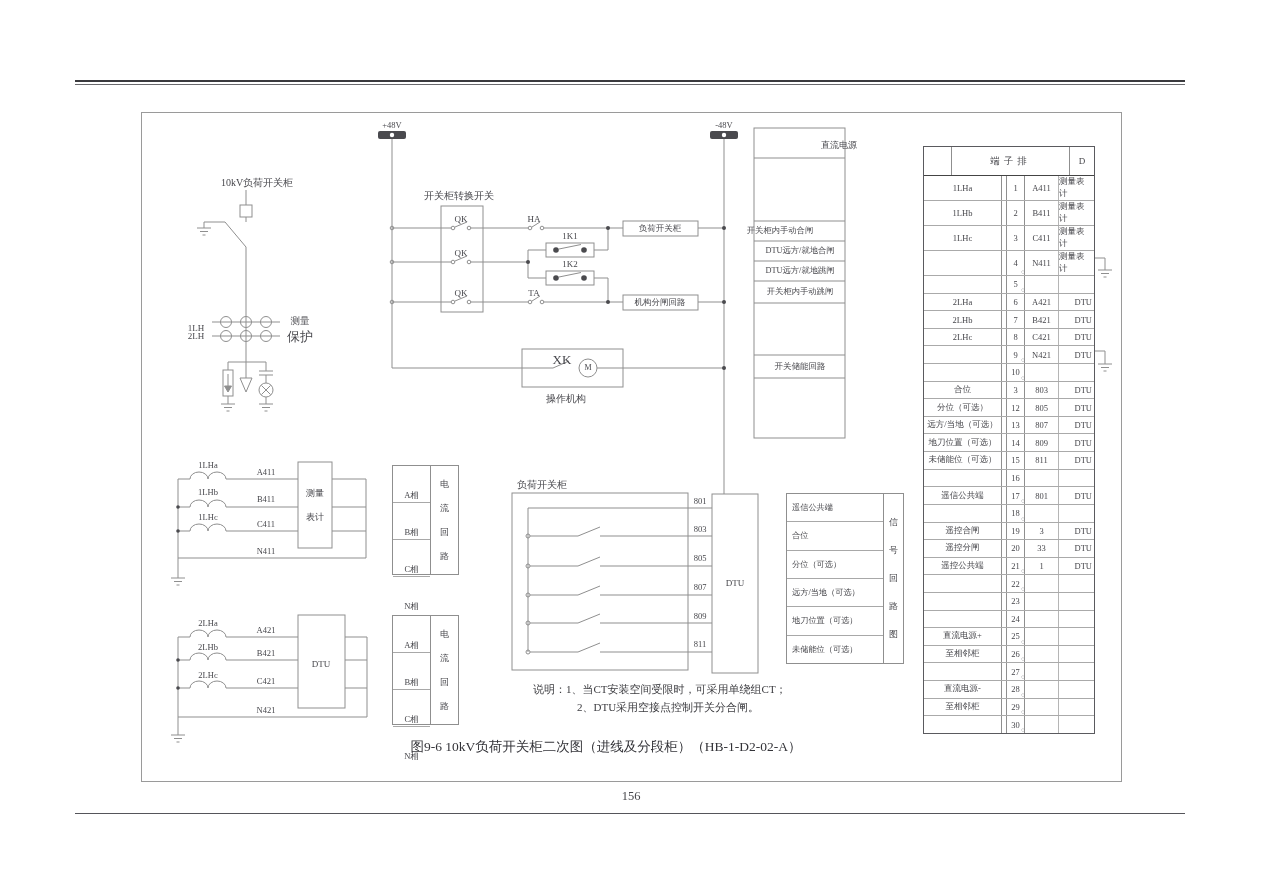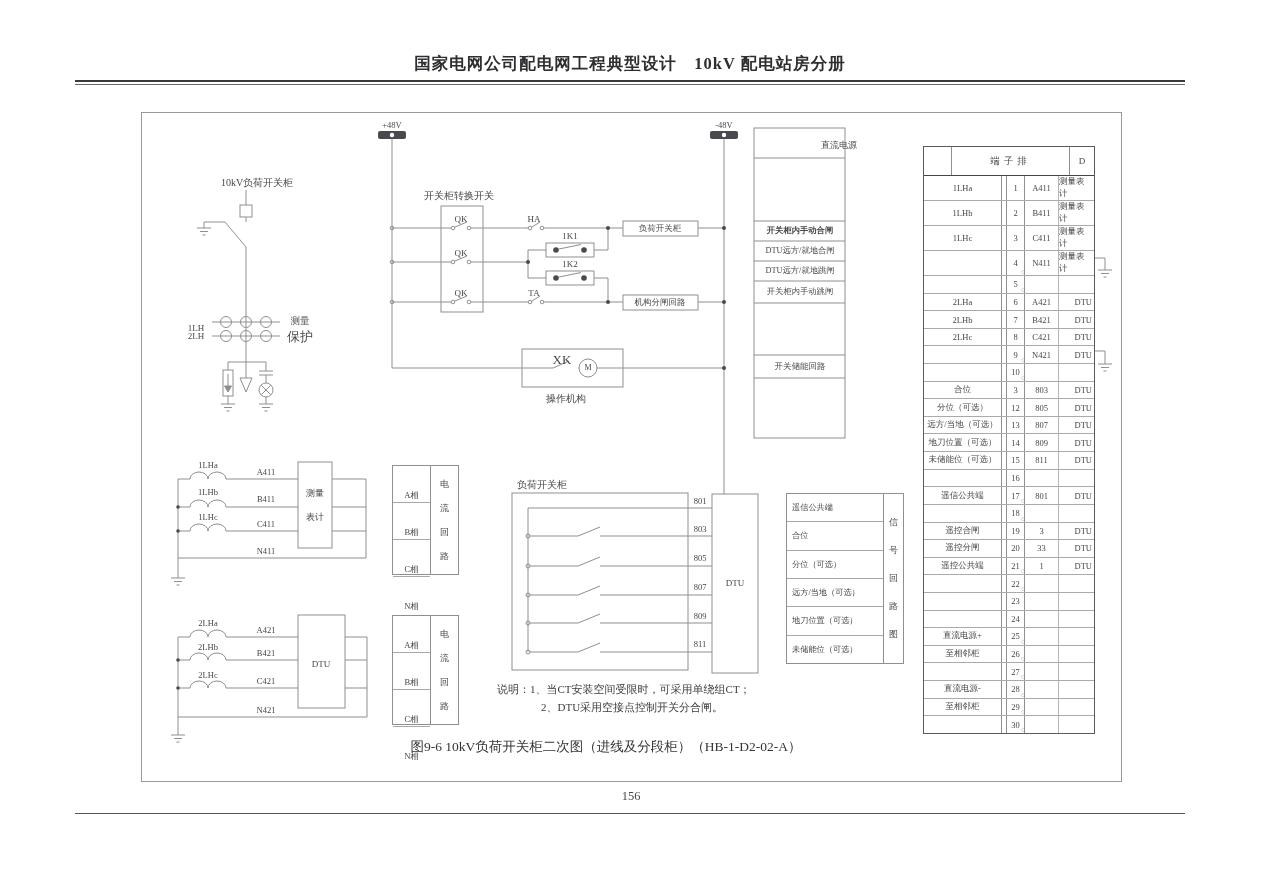--- a/index.html
+++ b/index.html
@@ -1,19 +1,19 @@
 <!DOCTYPE html>
 <html><head>
 <meta charset="utf-8">
 <style>
   html,body{margin:0;padding:0;background:#e8e8e8;}
   #page{position:relative;width:1263px;height:892px;background:#ffffff;overflow:hidden;
         font-family:"Liberation Serif","DejaVu Serif",serif;color:#3f3f46;}
   .lbl{position:absolute;transform:translate(-50%,-50%);white-space:nowrap;color:#47474c;line-height:1;}
-  .note{position:absolute;white-space:nowrap;color:#3c3c40;line-height:1;}
+  .note{position:absolute;white-space:nowrap;color:#3c3c40;line-height:1;margin-left:36px;}
   .rule{position:absolute;background:#3a3a3e;}
   #frame{position:absolute;left:141px;top:112px;width:979px;height:668px;border:1px solid #9a9a9a;}
   svg{position:absolute;left:0;top:0;}
 
   
   .tterm{position:absolute;left:923px;top:146px;width:170px;height:586px;border:1.4px solid #5a5a5e;
          display:flex;flex-direction:column;font-size:8.5px;color:#46464b;background:#fff;}
   .tt-head{display:flex;height:28px;border-bottom:1.6px solid #444;flex:none;}
   .tt-h1{width:27px;border-right:1px solid #8f8f8f;}
   .tt-h2{flex:1;display:flex;align-items:center;justify-content:center;font-size:9.5px;letter-spacing:4px;border-right:1px solid #8f8f8f;}
@@ -42,21 +42,20 @@
   .sig-row:last-child{border-bottom:none;}
   .sig-vert{flex:1;display:flex;flex-direction:column;align-items:center;justify-content:space-around;padding:14px 0;font-size:9px;}
 
   
 </style>
 </head>
 <body>
 
 <div id="page">
 
-  <div class="lbl" style="left:630px;top:64px;font-size:16.5px;font-weight:700;letter-spacing:1px;color:#2e2e32;">国家电网公司配电网工程典型设计　10kV 配电站房分册</div>
   <div class="rule" style="left:75px;top:80px;width:1110px;height:2px;"></div>
   <div class="rule" style="left:75px;top:84px;width:1110px;height:1px;background:#6a6a6e;"></div>
 
   <div id="frame"></div>
 
   <svg width="1263" height="892" viewBox="0 0 1263 892">
     <g stroke="#8f8f8f" stroke-width="1" fill="none">
 
       <g>
         <path d="M246,190 V205"></path>
@@ -215,21 +214,21 @@
   <div class="lbl" style="left:534px;top:293px;font-size:9px;">TA</div>
   <div class="lbl" style="left:570px;top:236px;font-size:9px;">1K1</div>
   <div class="lbl" style="left:570px;top:264px;font-size:9px;">1K2</div>
   <div class="lbl" style="left:660px;top:228px;font-size:8.5px;">负荷开关柜</div>
   <div class="lbl" style="left:660px;top:302px;font-size:8.5px;">机构分闸回路</div>
   <div class="lbl" style="left:562px;top:359px;font-size:13px;">XK</div>
   <div class="lbl" style="left:588px;top:368px;font-size:8px;">M</div>
   <div class="lbl" style="left:566px;top:399px;font-size:10px;">操作机构</div>
 
   <div class="lbl" style="left:800px;top:145px;font-size:9px;margin-left:39px;">直流电源</div>
-  <div class="lbl" style="left:800px;top:231px;font-size:8.3px;font-weight:bold;">开关柜内手动合闸</div>
+  <div class="lbl" style="left:780px;top:231px;font-size:8.3px;">开关柜内手动合闸</div>
   <div class="lbl" style="left:800px;top:251px;font-size:8.3px;">DTU远方/就地合闸</div>
   <div class="lbl" style="left:800px;top:271px;font-size:8.3px;">DTU远方/就地跳闸</div>
   <div class="lbl" style="left:800px;top:292px;font-size:8.3px;">开关柜内手动跳闸</div>
   <div class="lbl" style="left:800px;top:366px;font-size:8.5px;">开关储能回路</div>
 
   <div class="lbl" style="left:208px;top:465px;font-size:8.5px;">1LHa</div>
   <div class="lbl" style="left:208px;top:492px;font-size:8.5px;">1LHb</div>
   <div class="lbl" style="left:208px;top:517px;font-size:8.5px;">1LHc</div>
   <div class="lbl" style="left:266px;top:472px;font-size:8.5px;">A411</div>
   <div class="lbl" style="left:266px;top:499px;font-size:8.5px;">B411</div>

